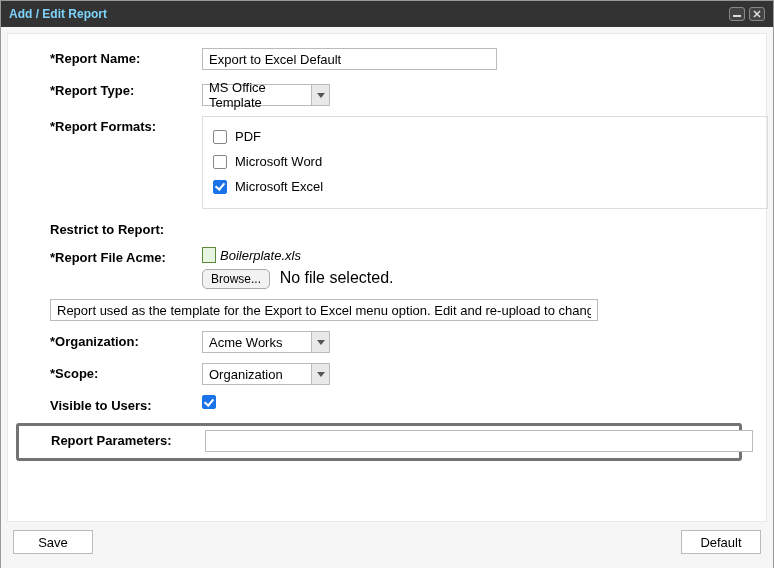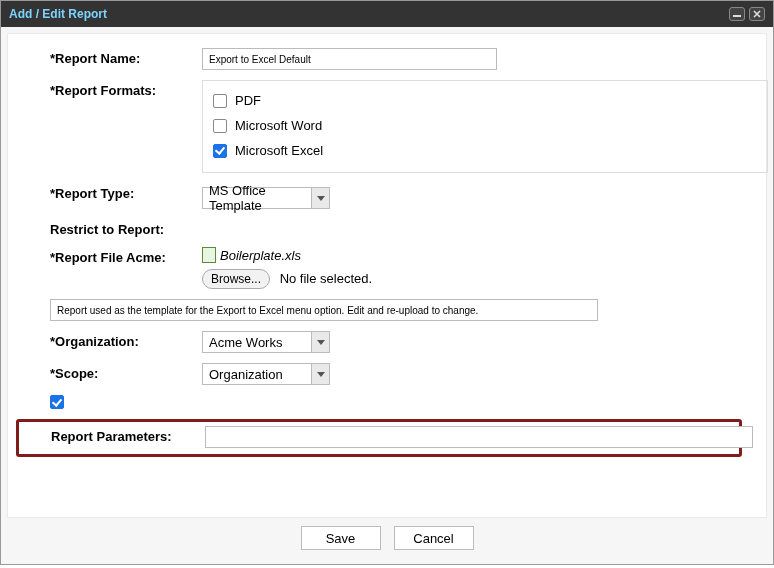--- a/index.html
+++ b/index.html
@@ -64,21 +64,21 @@
     font-weight: bold;
     padding-top: 3px;
     flex-shrink: 0;
   }
   .field {
     flex: 1;
   }
   input[type=text].txt {
     border: 1px solid #bbb;
     padding: 3px 6px;
-    font-size: 10px;
+    font-size: 13px;
     height: 22px;
   }
   .w-wide { width: 295px; }
   .w-full { width: 548px; }
   .select {
     display: inline-flex;
     align-items: stretch;
     border: 1px solid #bbb;
     height: 22px;
     background: #fff;
@@ -141,37 +141,37 @@
     background:#e8f5e0;
     position:relative;
     margin-right:4px;
     vertical-align:middle;
   }
   .browse-btn {
     border: 1px solid #aaa;
     background: #f2f2f2;
     padding: 2px 8px;
     font-size: 12px;
-    border-radius: 10px;
+    border-radius: 5px;
     cursor: pointer;
   }
-  .file-status { margin-left: 6px; font-size: 13px; }
+  .file-status { margin-left: 6px; font-size: 16px; }
   .filename-line { margin-bottom: 6px; display:flex; align-items:center;font-style:italic; }
   .highlight-box {
-    border: 3px solid #7f1d1d;
+    border: 3px solid #737373;
     border-radius: 3px;
     padding: 4px 6px 6px 4px;
     margin-left: -6px;
     margin-right: -6px;
     width: 726px;
   }
   .highlight-box .label { width: 154px; }
   .footer {
     display:flex;
-    justify-content:center;
+    justify-content:space-between;
     gap:13px;
     padding: 8px 6px 8px 6px;
     background:#f6f6f6;
   }
   .footer button {
     width: 80px;
     height: 24px;
     border: 1px solid #bbb;
     background: #fff;
     font-size: 13px;
@@ -198,20 +198,34 @@
     </div>
   </div>
 
   <div class="body">
     <div class="form-area">
 
       <div class="row">
         <div class="label">*Report Name:</div>
         <div class="field">
           <input type="text" class="txt w-wide" value="Export to Excel Default" style="">
+        </div>
+      </div>
+
+      <div class="row">
+        <div class="label">*Report Type:</div>
+        <div class="field">
+          <div class="select sel-small">
+            <span class="sel-text">MS Office Template</span>
+            <span class="sel-btn">
+              <svg width="8" height="5" viewBox="0 0 8 5">
+                  <path d="M0 0 L4 5 L8 0 Z" fill="#555"></path>
+                </svg>
+            </span>
+          </div>
         </div>
       </div>
 
       <div class="row">
         <div class="label">*Report Formats:</div>
         <div class="field">
           <div class="formats-box">
             <div class="chk-row">
               <span class="chk"></span>
               <span>PDF</span>
@@ -222,34 +236,20 @@
             </div>
             <div class="chk-row">
               <span class="chk checked"></span>
               <span>Microsoft Excel</span>
             </div>
           </div>
         </div>
       </div>
 
       <div class="row">
-        <div class="label">*Report Type:</div>
-        <div class="field">
-          <div class="select sel-small">
-            <span class="sel-text">MS Office Template</span>
-            <span class="sel-btn">
-              <svg width="8" height="5" viewBox="0 0 8 5">
-                  <path d="M0 0 L4 5 L8 0 Z" fill="#555"></path>
-                </svg>
-            </span>
-          </div>
-        </div>
-      </div>
-
-      <div class="row">
         <div class="label">Restrict to Report:</div>
       </div>
 
       <div class="row">
         <div class="label">*Report File Acme:</div>
         <div class="field">
           <div class="filename-line">
             <span class="file-icon"></span>
             <span>Boilerplate.xls</span>
           </div>
@@ -288,34 +288,35 @@
             <span class="sel-btn">
               <svg width="8" height="5" viewBox="0 0 8 5">
                   <path d="M0 0 L4 5 L8 0 Z" fill="#555"></path>
                 </svg>
             </span>
           </div>
         </div>
       </div>
 
       <div class="row">
+        <div class="label">Visible to Users:</div>
         <div class="field">
           <span class="chk checked"></span>
         </div>
       </div>
 
       <div class="highlight-box">
         <div class="row" style="margin-bottom:0;">
           <div class="label">Report Parameters:</div>
           <div class="field">
             <input type="text" class="txt" style="width: 548px;" value="">
           </div>
         </div>
       </div>
 
     </div>
 
     <div class="footer">
       <button type="button">Save</button>
-      <button type="button">Cancel</button>
+      <button type="button">Default</button>
     </div>
   </div>
 </div>
 
 </body></html>

